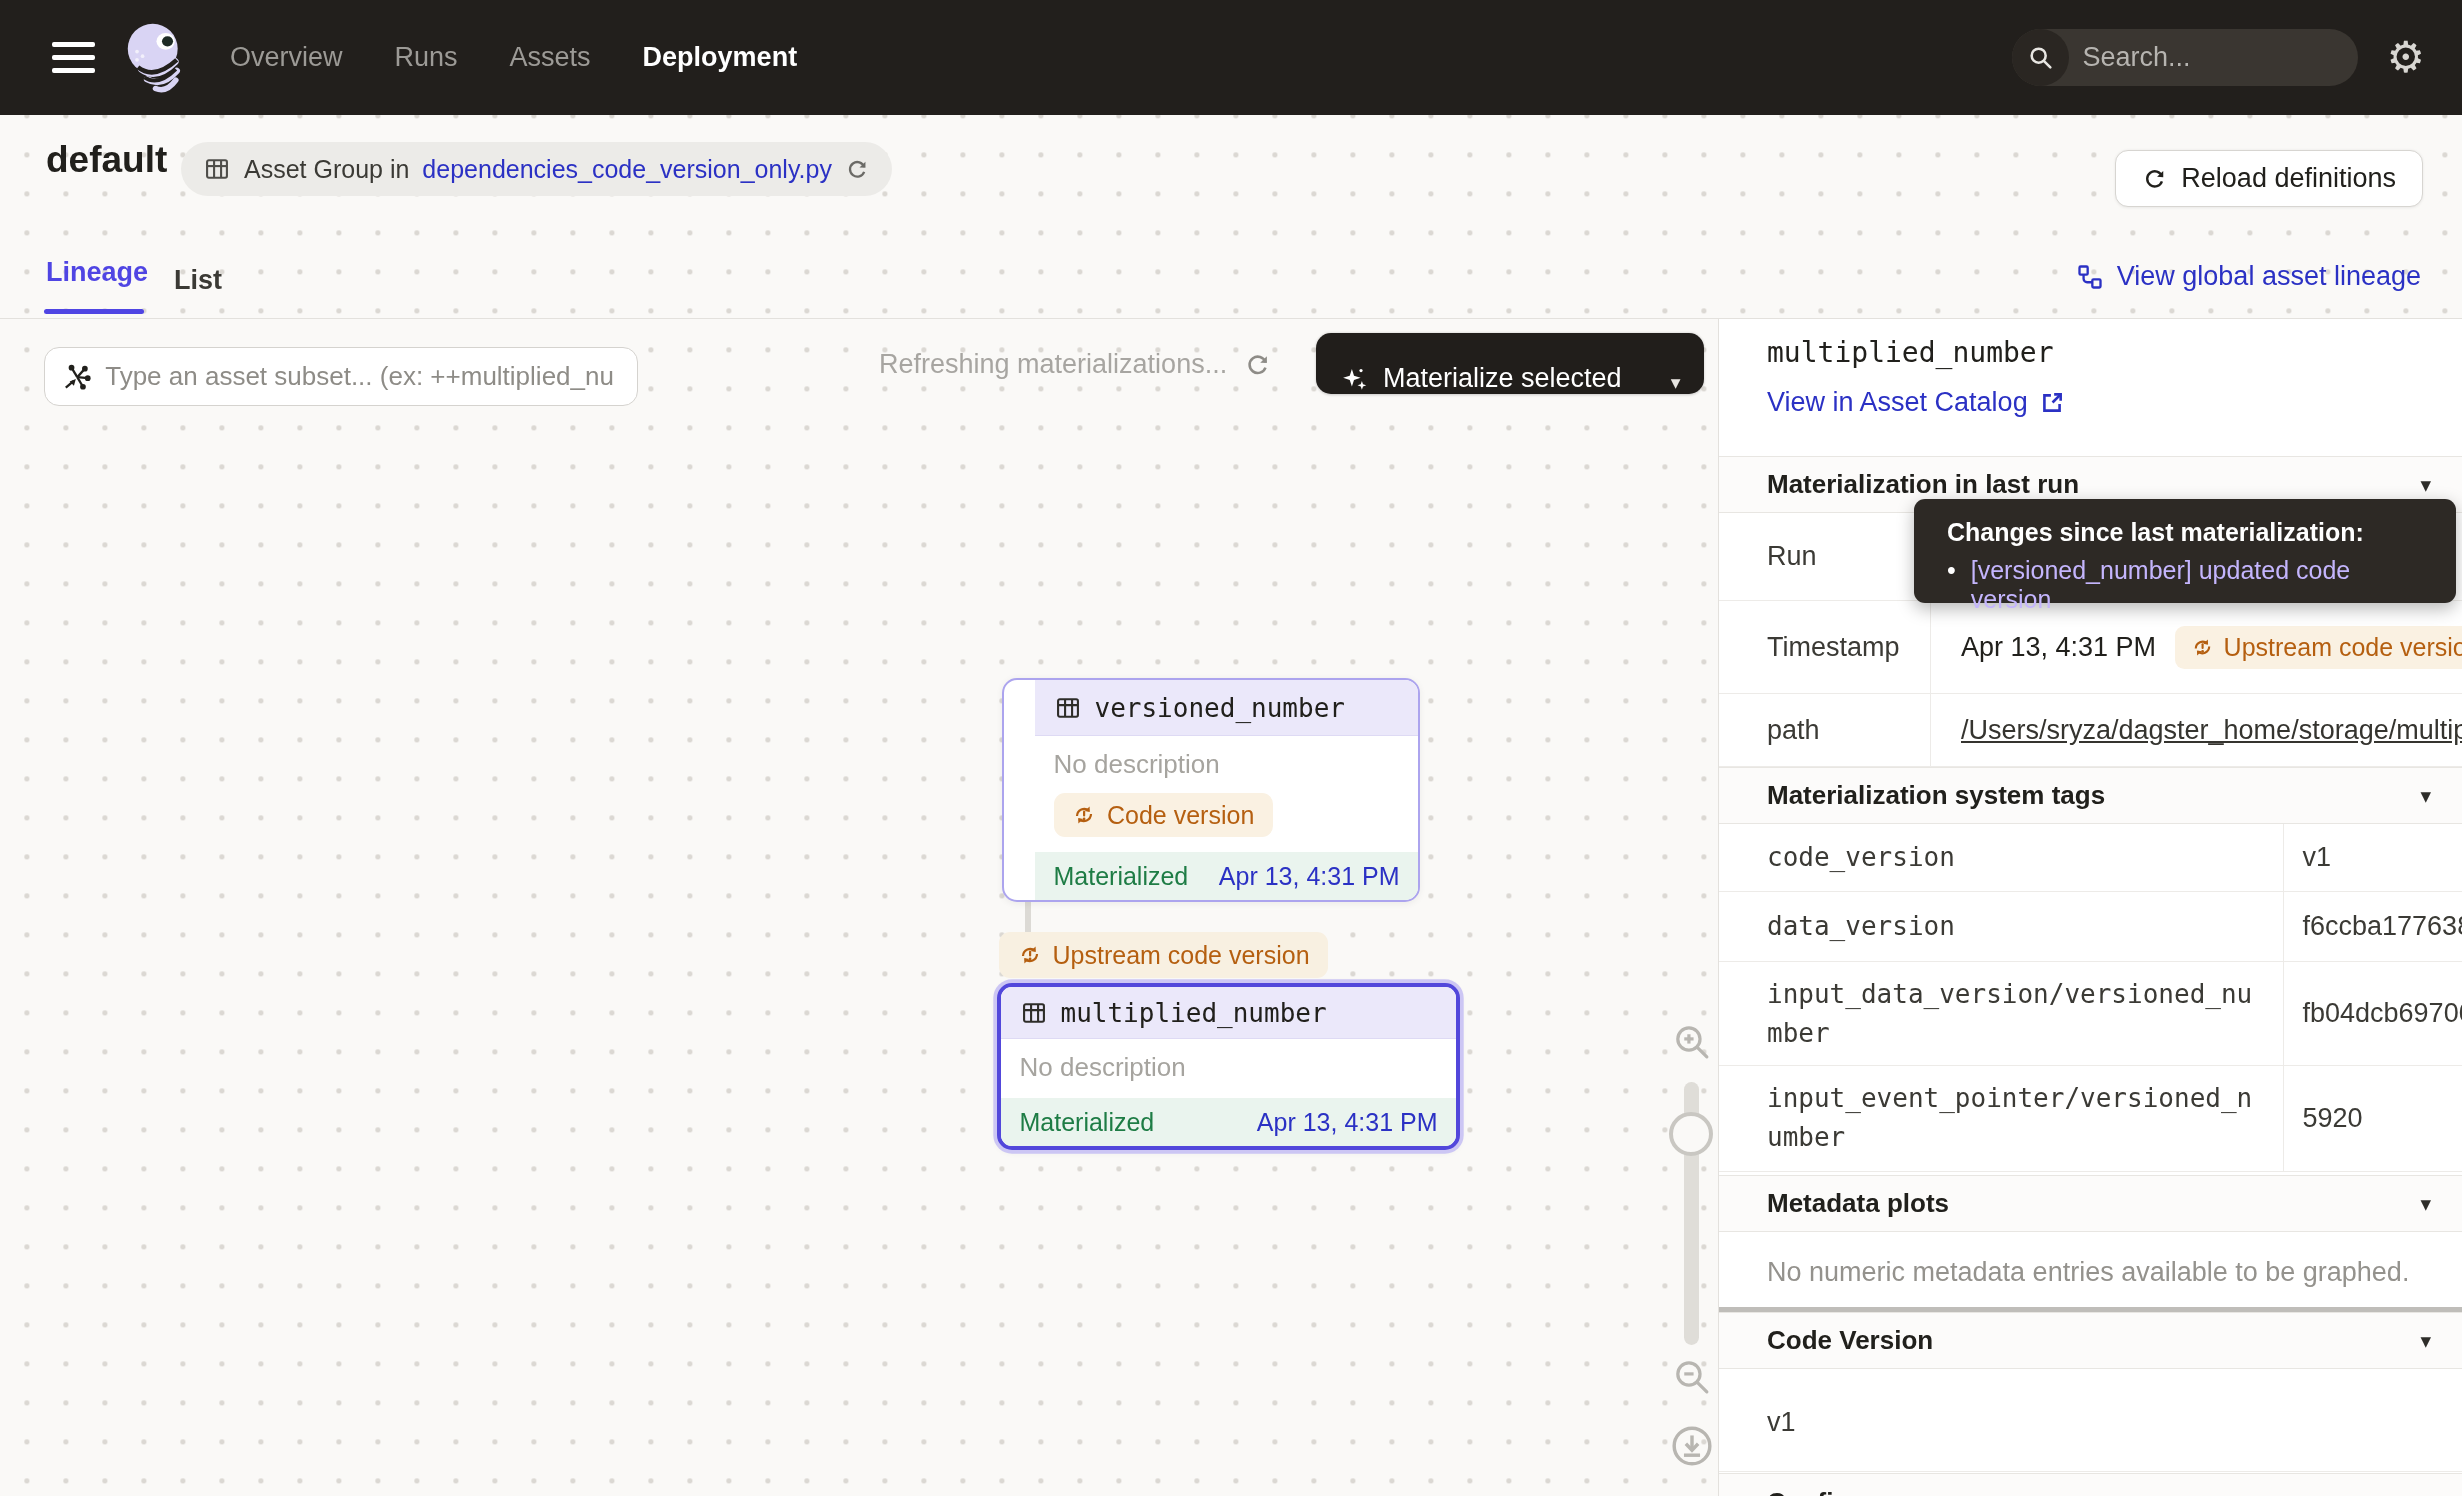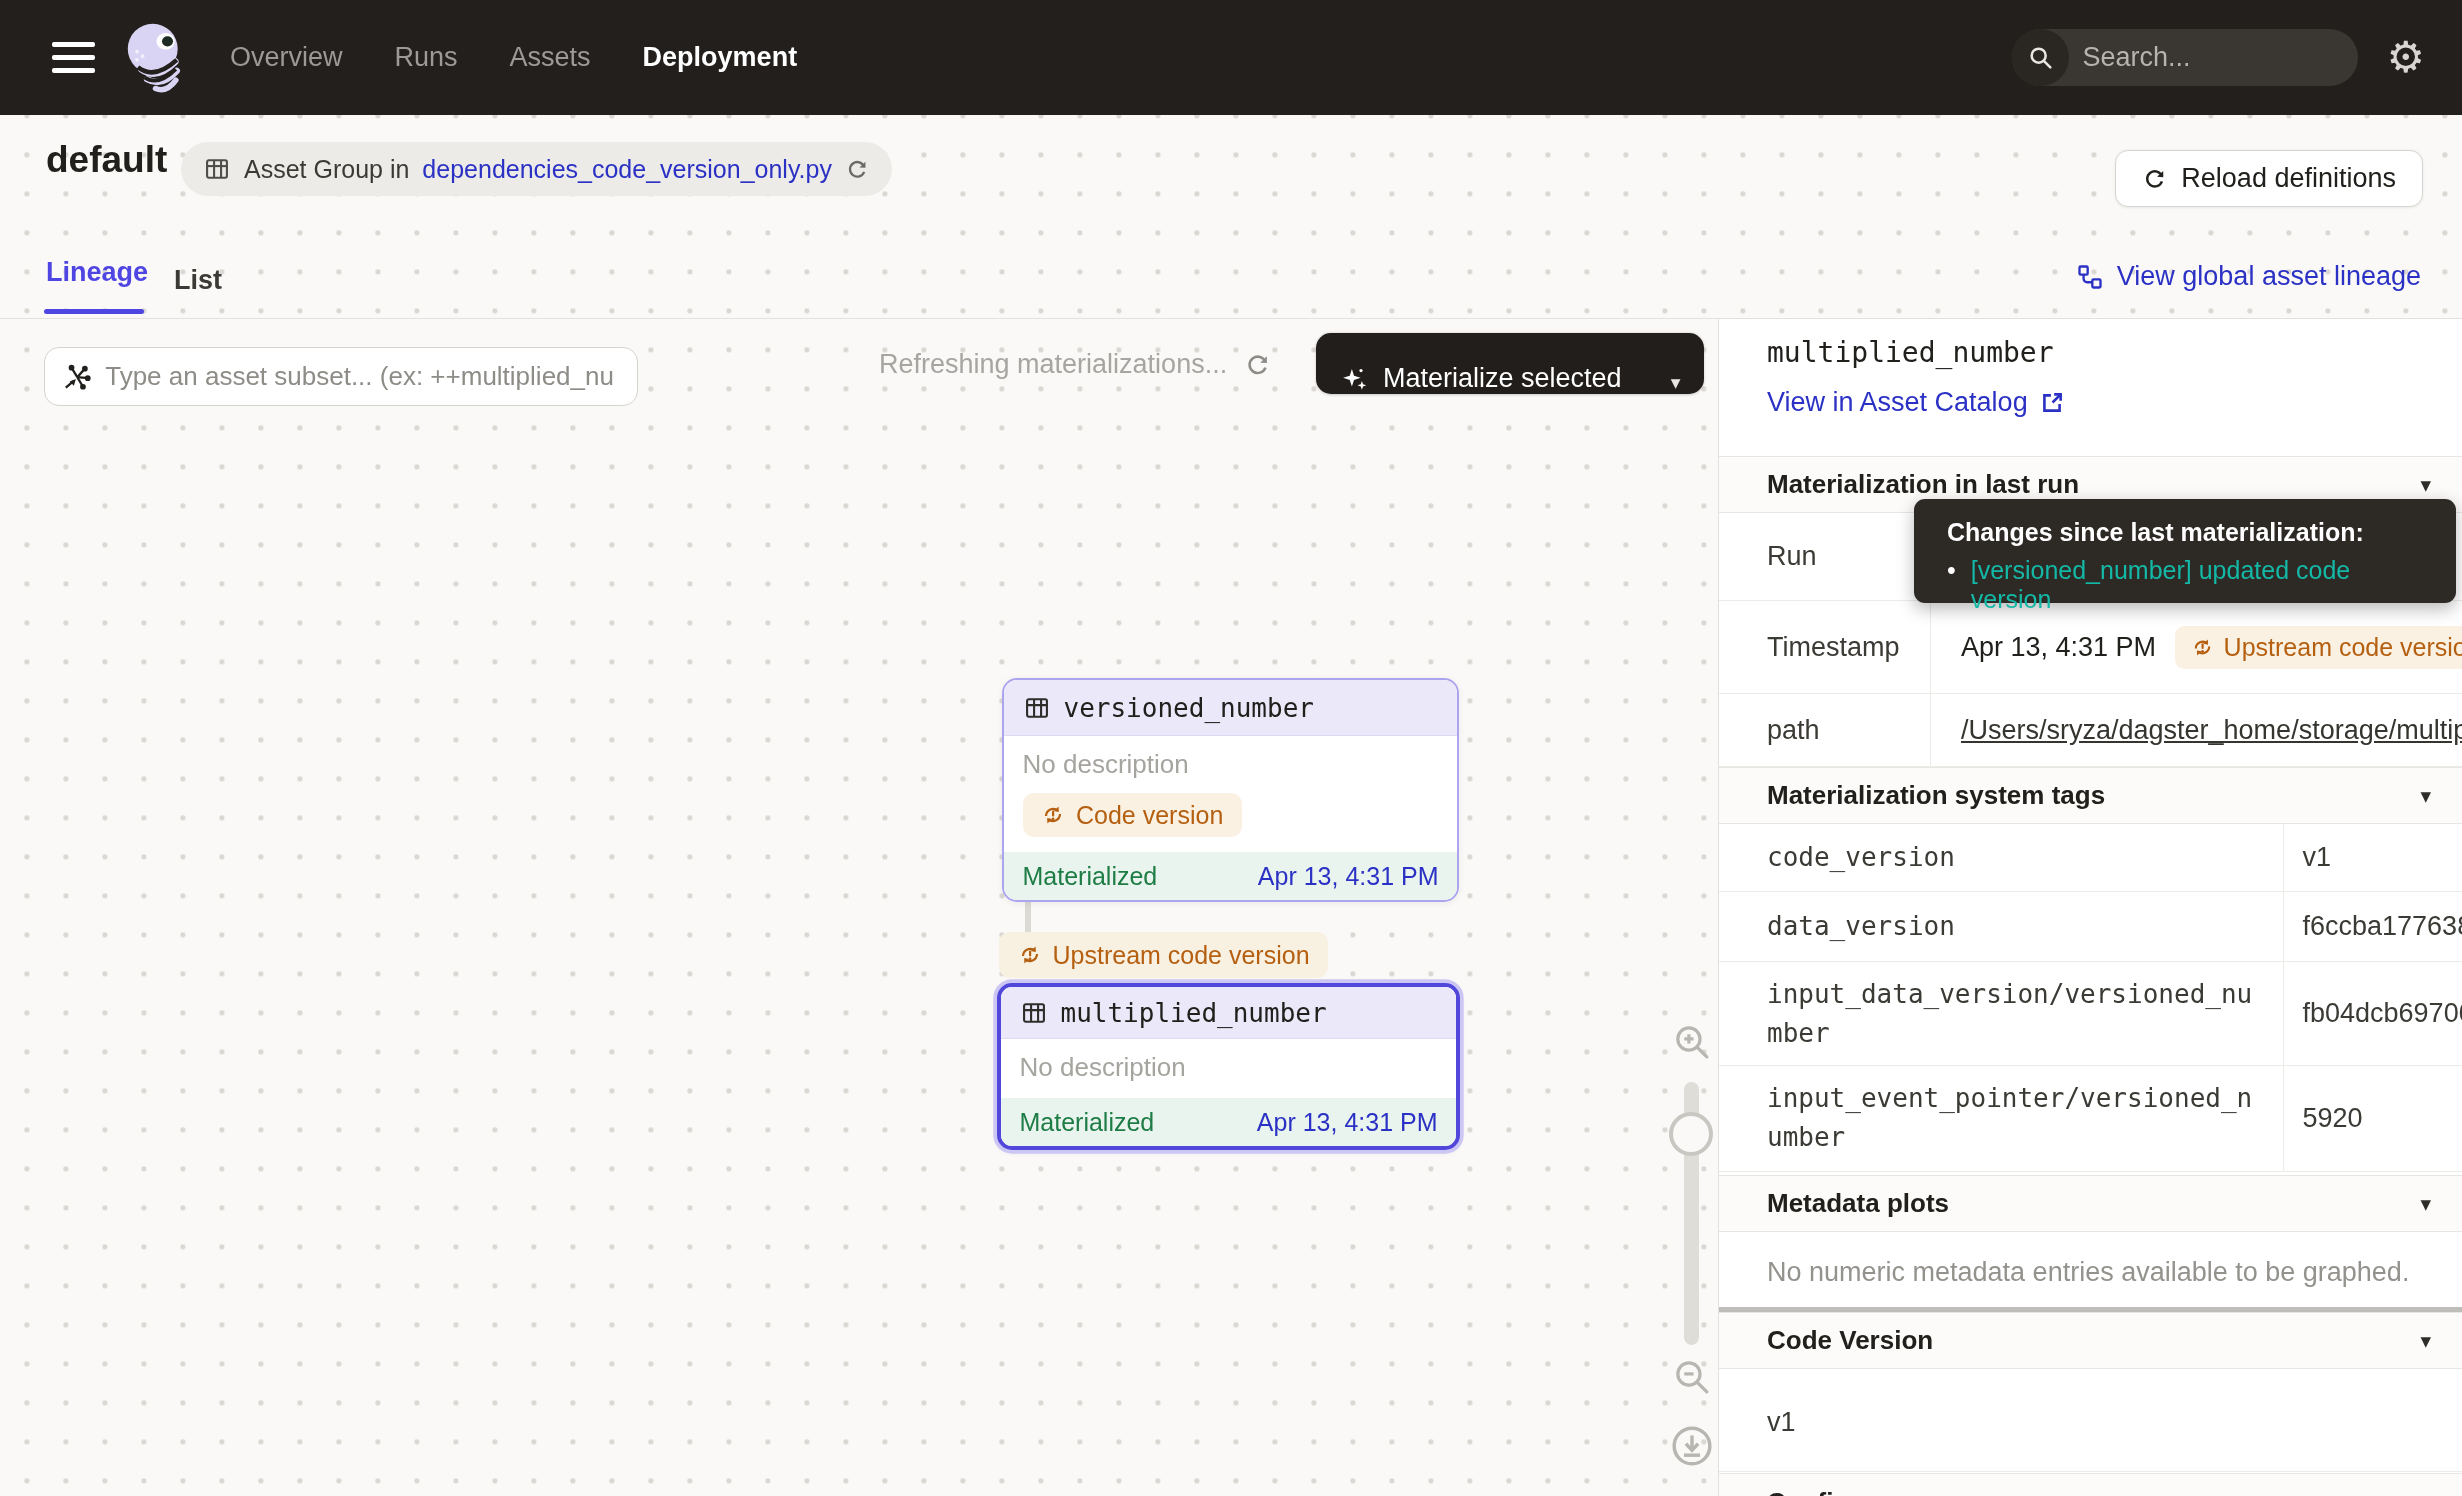--- a/index.html
+++ b/index.html
@@ -54,21 +54,21 @@
   .refreshing { position:absolute; left:879px; top:344px; height:41px; display:flex; align-items:center; gap:16.7px;
                 color:#A7A5A1; font-size:27px; }
   .btn-materialize { position:absolute; left:1316px; top:333px; height:61px; border-radius:15px; background:#211E1B;
                      color:#FFFFFF; display:flex; align-items:flex-end; cursor:pointer; box-shadow:0 0.9px 2.8px rgba(0,0,0,.2); }
   .btn-materialize .main { display:flex; align-items:center; gap:13px; padding:0 24px; font-size:27px; font-weight:500; }
   .btn-materialize .sep { width:1.4px; background:#55514B; }
   .btn-materialize .caret { width:57px; display:flex; align-items:center; justify-content:center; font-size:19.4px; color:#E8E6E2; }
   
   .edge { position:absolute; left:1025px; top:876px; width:5.6px; height:57px; background:#DCDAD5; }
   .node { position:absolute; background:#FFFFFF; border-radius:15px; overflow:hidden; cursor:pointer; }
-  .node.upstream { left:1002px; top:678px; width:457px; border:2.8px solid #ACA4EE; box-shadow:0 1.9px 7.4px rgba(0,0,0,.06); }
+  .node.upstream { left:1002px; top:678px; width:418px; border:2.8px solid #ACA4EE; box-shadow:0 1.9px 7.4px rgba(0,0,0,.06);padding-left:31px; }
   .node.selected { left:997px; top:983px; width:463px; border:4.6px solid #5247DB;
                    box-shadow:0 0 0 3.7px #CCC6F4, 0 1.9px 7.4px rgba(0,0,0,.08); }
   .node-head { height:56px; background:#EBE8FA; border-bottom:0.9px solid #DEDAF4;
                display:flex; align-items:center; gap:13px; padding:0 18.5px; }
   .node.selected .node-head { height:52px; }
   .node-name { font-family:"DejaVu Sans Mono", monospace; font-size:26px; color:#21201C; }
   .node-body { padding:13px 18.5px 15px; }
   .node-desc { font-size:26px; color:#A6A49F; }
   .tag-orange { display:inline-flex; align-items:center; gap:11px; height:44px; padding:0 18.5px; border-radius:11px;
                 background:#FAF1E2; color:#B55F10; font-size:25px; white-space:nowrap; }
@@ -106,21 +106,21 @@
   .path-link { text-decoration:underline; color:#35342F; cursor:pointer; }
   .tag-orange.small { height:43px; border-radius:9.3px; padding:0 16.7px; font-size:25px; gap:9.3px; }
   .empty-text { position:absolute; left:48px; color:#94928D; font-size:27px; }
   .thick-div { position:absolute; left:0; right:0; height:4.6px; background:#BFBDB9; }
   .plain-val { position:absolute; left:48px; font-size:27px; color:#3B3A35; }
   .vrule { border-bottom:0.9px solid #EDEBE8; position:absolute; left:0; right:0; }
   
   .tooltip { position:absolute; left:195px; top:180px; right:6px; height:104px; background:#2D2925; border-radius:11px;
              box-shadow:0 5.6px 16.7px rgba(0,0,0,.28); z-index:20; padding:18.5px 18.5px 0 33px; color:#FFFFFF; }
   .tooltip .tt-title { font-size:25px; font-weight:700; }
-  .tooltip .tt-item { margin-top:9.3px; font-size:25px; color:#14b8a6; display:flex; gap:15px; }
+  .tooltip .tt-item { margin-top:9.3px; font-size:25px; color:#c4b5fd; display:flex; gap:15px; }
   .tooltip .tt-item::before { content:"•"; color:#FFFFFF; }
   
   svg { display:block; }
   .ic { flex:none; }
 </style>
 </head>
 <body>
 
 <div id="app">
 

